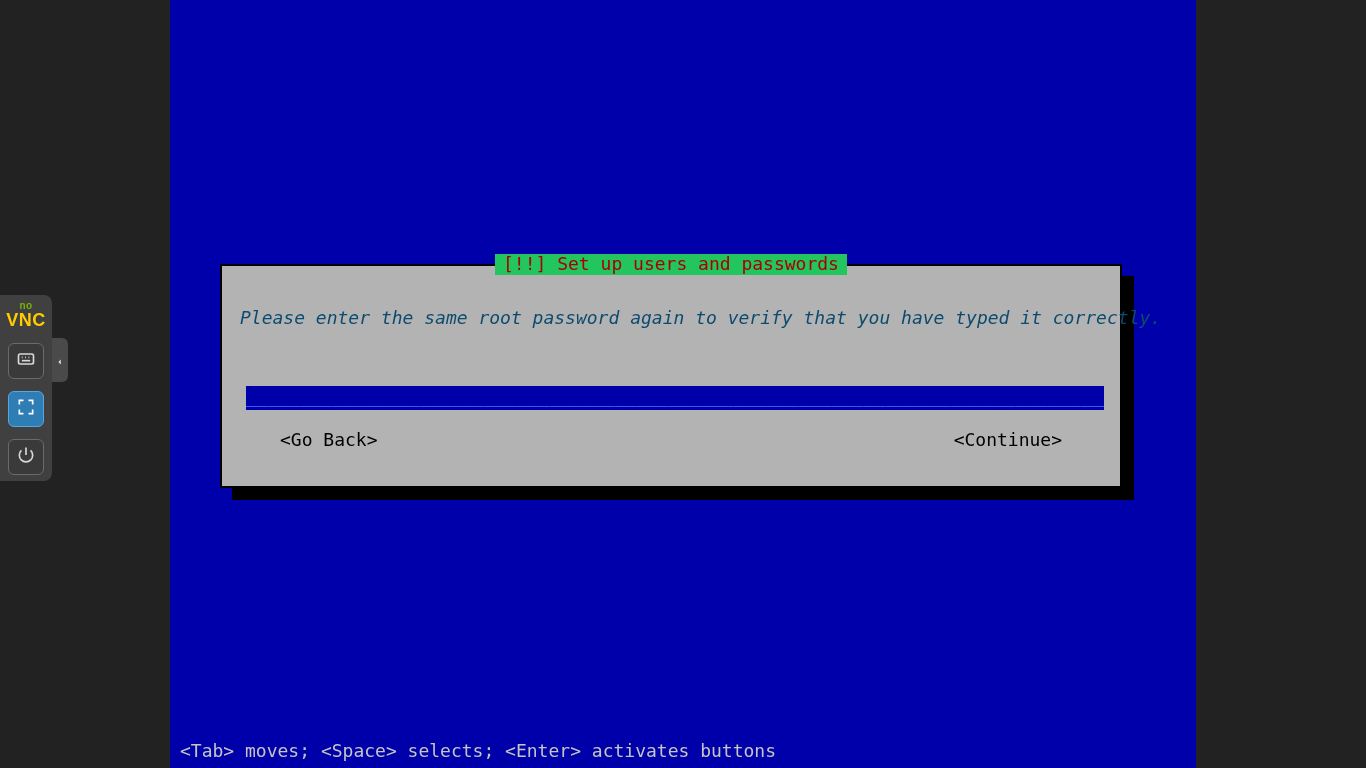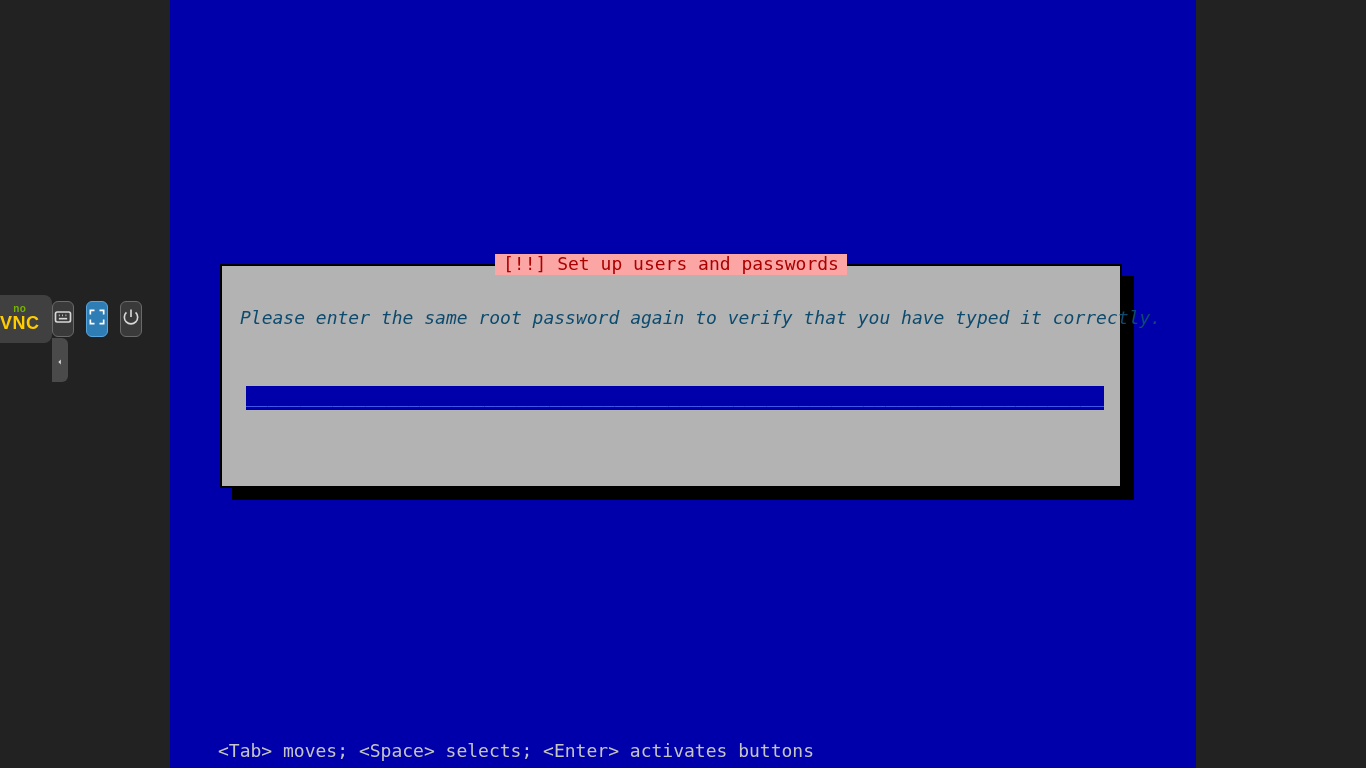--- a/index.html
+++ b/index.html
@@ -18,21 +18,21 @@
 .vnc-toolbar {
   position: absolute;
   left: 0;
   top: 295px;
   width: 52px;
   background: #404040;
   border-top-right-radius: 8px;
   border-bottom-right-radius: 8px;
   padding: 6px 0;
   display: flex;
-  flex-direction: row;
+  flex-direction: column;
   align-items: center;
   gap: 12px;
   z-index: 20;
 }
 .vnc-logo {
   font-family: sans-serif;
   font-size: 11px;
   font-weight: bold;
   letter-spacing: 0.5px;
   line-height: 1;
@@ -85,25 +85,24 @@
   height: 768px;
   background: #0000aa;
   color: #bfbfbf;
   line-height: 1.15;
 }
 
 .help-line {
   position: absolute;
   left: 0;
   bottom: 6px;
-  padding-left: 4px;
+  padding-left: 10px;
   color: #c5c5c5;
   white-space: pre;
   font-size: 18px;
-  margin-left: 44px;
 }
 
 
 .dialog-shadow {
   position: absolute;
   left: 62px;
   top: 276px;
   width: 902px;
   height: 224px;
   background: #000000;
@@ -122,21 +121,21 @@
 
 .dialog-title-wrap {
   position: absolute;
   top: -12px;
   left: 0;
   width: 100%;
   text-align: center;
 }
 .dialog-title {
   display: inline-block;
-  background: #fca5a5;
+  background: #22c55e;
   color: #aa0000;
   padding: 0 8px;
   white-space: pre;
 }
 
 .instr {
   position: absolute;
   top: 42px;
   left: 18px;
   right: 18px;
@@ -226,16 +225,20 @@
 
   <div class="dialog">
     <div class="dialog-title-wrap">
       <span class="dialog-title">[!!] Set up users and passwords</span>
     </div>
 
     <div class="instr">Please enter the same root password again to verify that you have typed it correctly.</div>
 
     <div class="pw-field">_______________________________________________________________________________________________</div>
 
+    <div class="btn-row">
+      <span>&lt;Go Back&gt;</span>
+      <span>&lt;Continue&gt;</span>
+    </div>
   </div>
 
   <div class="help-line">&lt;Tab&gt; moves; &lt;Space&gt; selects; &lt;Enter&gt; activates buttons</div>
 </div>
 
 </body></html>

